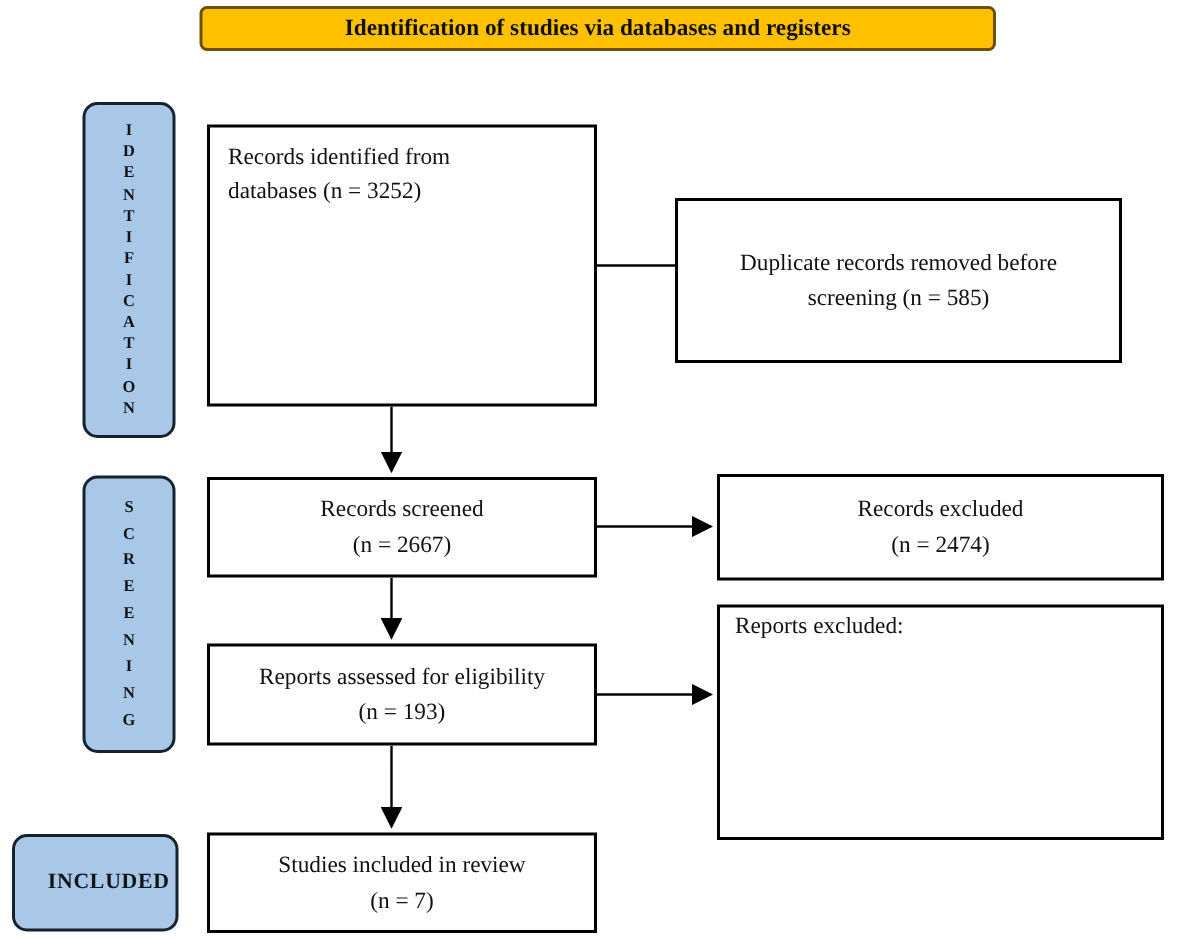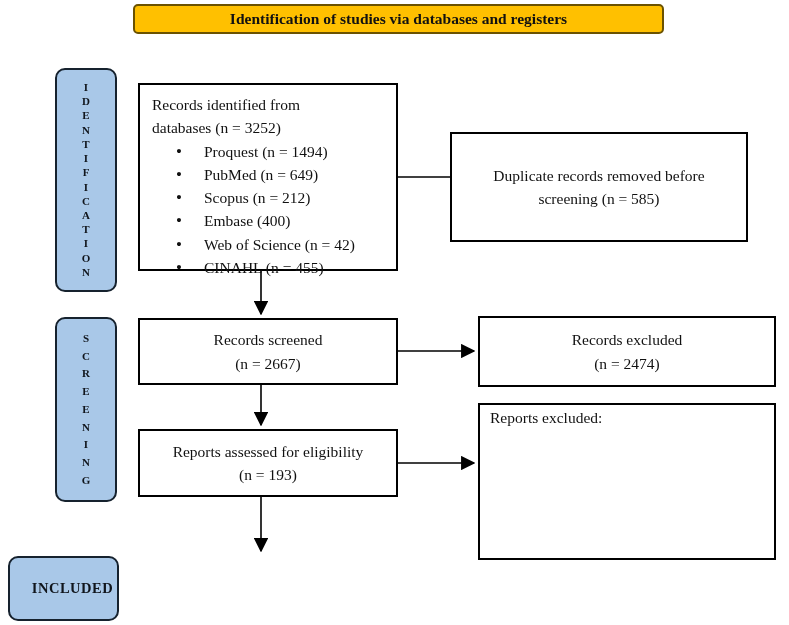--- a/index.html
+++ b/index.html
@@ -151,28 +151,20 @@
         <div>G</div>
       </div>
   </div>
   <div class="stage stage-included" style="background-color: rgb(169, 200, 232); border-color: rgb(22, 34, 46); padding-left: 18px;">
     <span>INCLUDED</span>
   </div>
 
   <div class="fbox box-records-identified">
     <div>Records identified from</div>
     <div>databases (n = 3252)</div>
-    <ul class="bullets">
-        <li>Proquest (n = 1494)</li>
-        <li>PubMed (n = 649)</li>
-        <li>Scopus (n = 212)</li>
-        <li>Embase (400)</li>
-        <li>Web of Science (n = 42)</li>
-        <li>CINAHL (n = 455)</li>
-      </ul>
   </div>
 
   <div class="fbox centered box-duplicates">
     <div class="inner">
       <div>Duplicate records removed before</div>
       <div>screening (n = 585)</div>
     </div>
   </div>
 
   <div class="fbox centered box-records-screened">
@@ -187,14 +179,18 @@
 
   <div class="fbox centered box-reports-assessed">
     <div>Reports assessed for eligibility</div>
     <div>(n = 193)</div>
   </div>
 
   <div class="fbox box-reports-excluded">
     <div>Reports excluded:</div>
   </div>
 
+  <div class="fbox centered box-studies-included">
+    <div>Studies included in review</div>
+    <div>(n = 7)</div>
+  </div>
 
 </div>
 
 </body></html>

